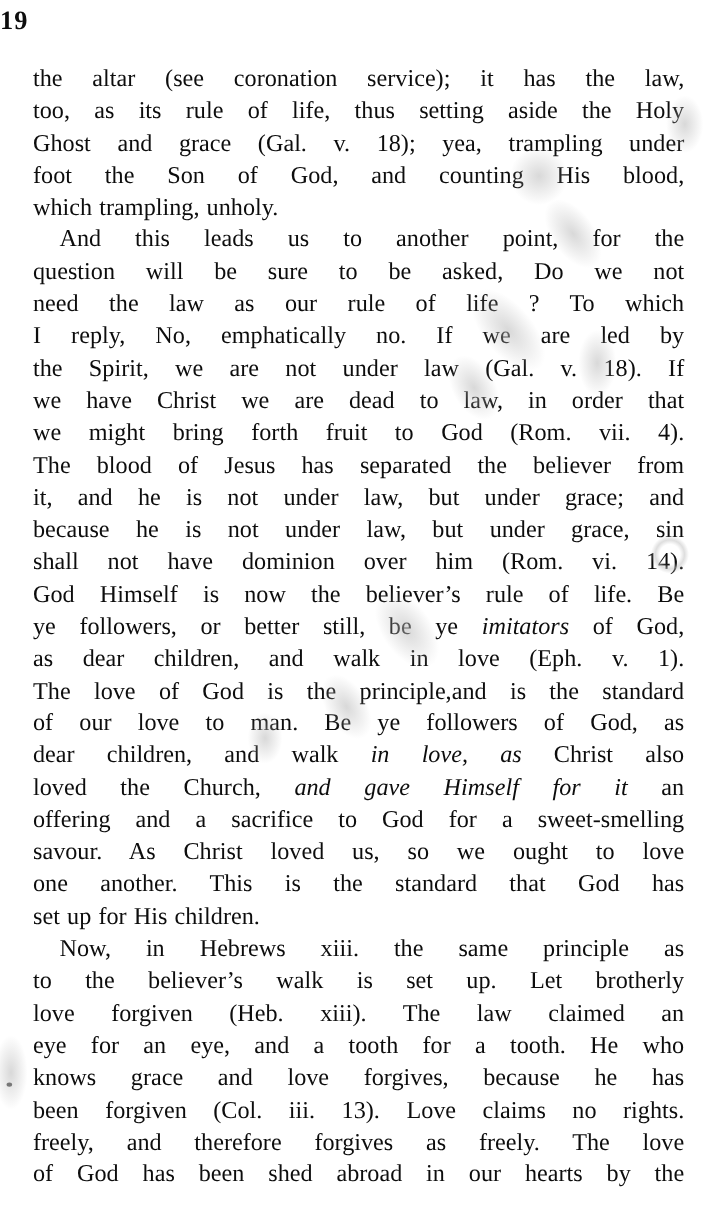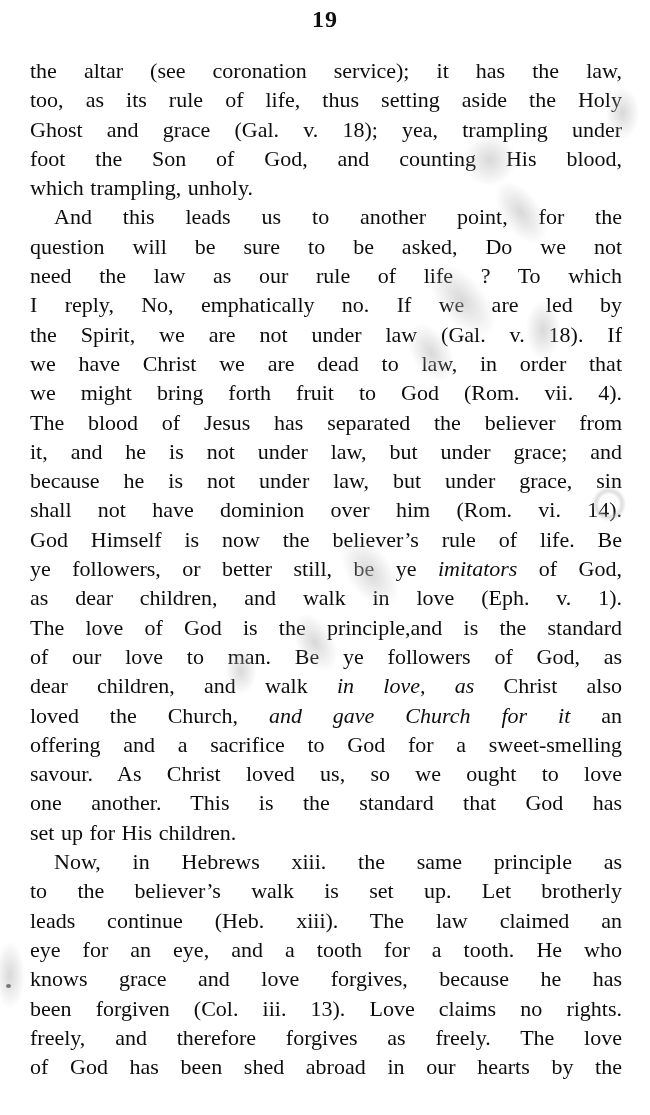--- a/index.html
+++ b/index.html
@@ -6,21 +6,21 @@
   body {
     width: 650px; height: 1115px;
     background: #ffffff;
     position: relative;
     overflow: hidden;
     font-family: "Liberation Serif", serif;
     color: #0d0d0d;
   }
   .page-number {
     position: absolute; top: 6px; left: 0; width: 100%;
-    text-align: center;
+    text-align: left;
     font-weight: bold;
     font-size: 24px;
     letter-spacing: 1px;
   }
   .text-block {
     position: absolute;
     left: 30px; top: 56px;
     width: 592px;
     font-size: 22px;
   }
@@ -62,28 +62,28 @@
     <div class="line"><span>The blood of Jesus has separated the believer from</span></div>
     <div class="line"><span>it, and he is not under law, but under grace; and</span></div>
     <div class="line"><span>because he is not under law, but under grace, sin</span></div>
     <div class="line"><span>shall not have dominion over him (Rom. vi. 14).</span></div>
     <div class="line"><span>God Himself is now the believer’s rule of life. Be</span></div>
     <div class="line"><span>ye followers, or better still, be ye </span><i>imitators</i><span> of God,</span></div>
     <div class="line"><span>as dear children, and walk in love (Eph. v. 1).</span></div>
     <div class="line"><span>The love of God is the principle,and is the standard</span></div>
     <div class="line"><span>of our love to man. Be ye followers of God, as</span></div>
     <div class="line"><span>dear children, and walk </span><i>in love, as</i><span> Christ also</span></div>
-    <div class="line"><span>loved the Church, </span><i>and gave Church for it</i><span> an</span></div>
+    <div class="line"><span>loved the Church, </span><i>and gave Himself for it</i><span> an</span></div>
     <div class="line"><span>offering and a sacrifice to God for a sweet-smelling</span></div>
     <div class="line"><span>savour. As Christ loved us, so we ought to love</span></div>
     <div class="line"><span>one another. This is the standard that God has</span></div>
     <div class="line flush"><span>set up for His children.</span></div>
     <div class="line indent"><span>Now, in Hebrews xiii. the same principle as</span></div>
     <div class="line"><span>to the believer’s walk is set up. Let brotherly</span></div>
-    <div class="line"><span>leads continue (Heb. xiii). The law claimed an</span></div>
+    <div class="line"><span>love forgiven (Heb. xiii). The law claimed an</span></div>
     <div class="line"><span>eye for an eye, and a tooth for a tooth. He who</span></div>
     <div class="line"><span>knows grace and love forgives, because he has</span></div>
     <div class="line"><span>been forgiven (Col. iii. 13). Love claims no rights.</span></div>
     <div class="line"><span>freely, and therefore forgives as freely. The love</span></div>
     <div class="line"><span>of God has been shed abroad in our hearts by the</span></div>
   </div>
 
 <div class="artifact blob" style="left:600px; top:78px;  width:45px; height:70px;"></div>
 <div class="artifact blob" style="left:455px; top:125px; width:70px; height:70px;"></div>
 <div class="artifact blob" style="left:495px; top:165px; width:52px; height:95px; transform:rotate(-35deg);"></div>

